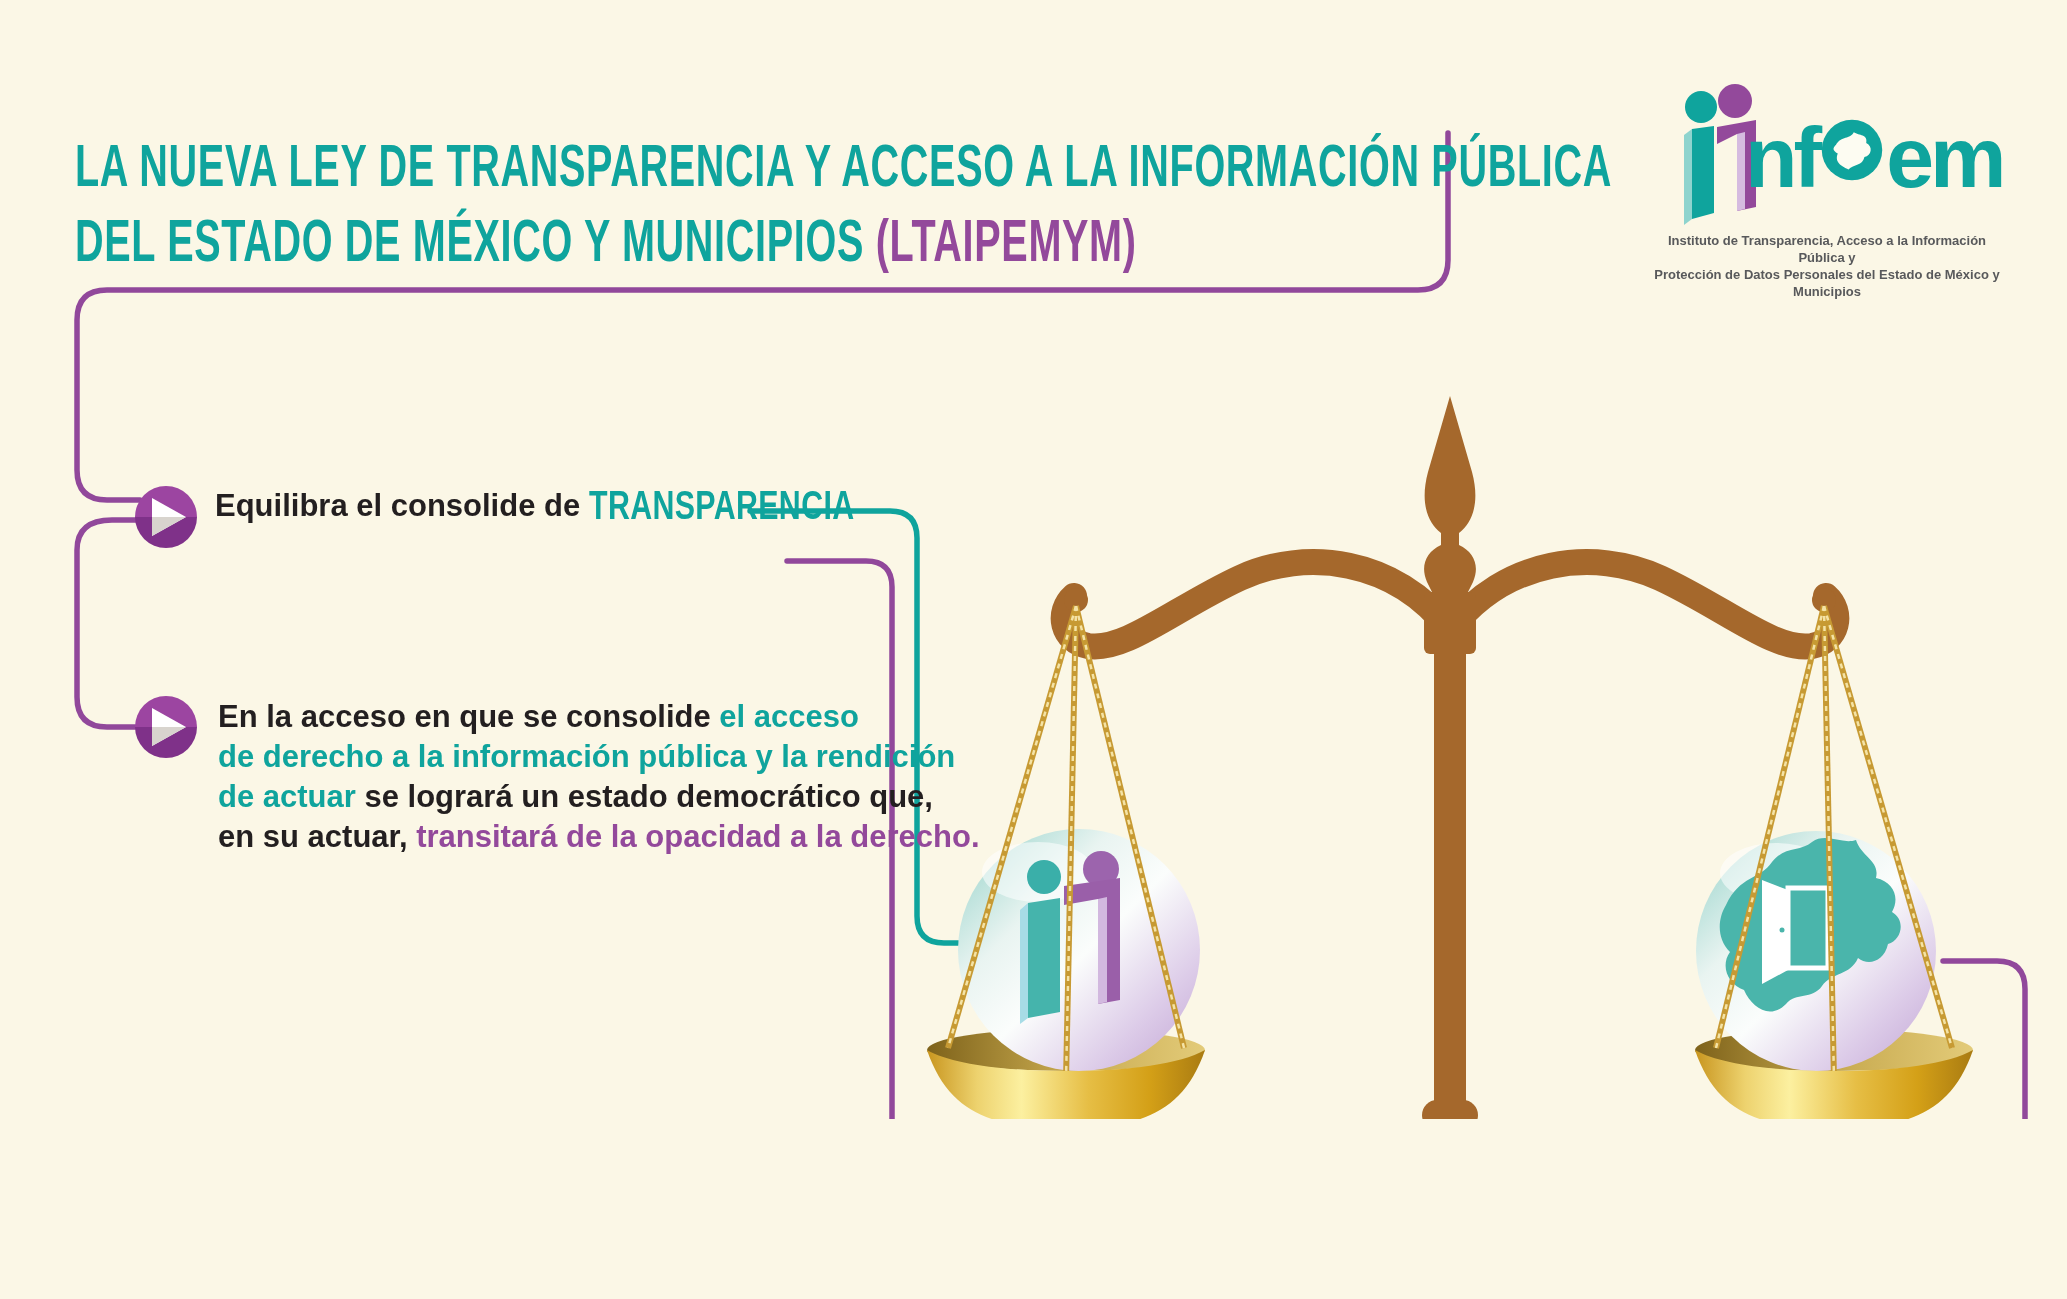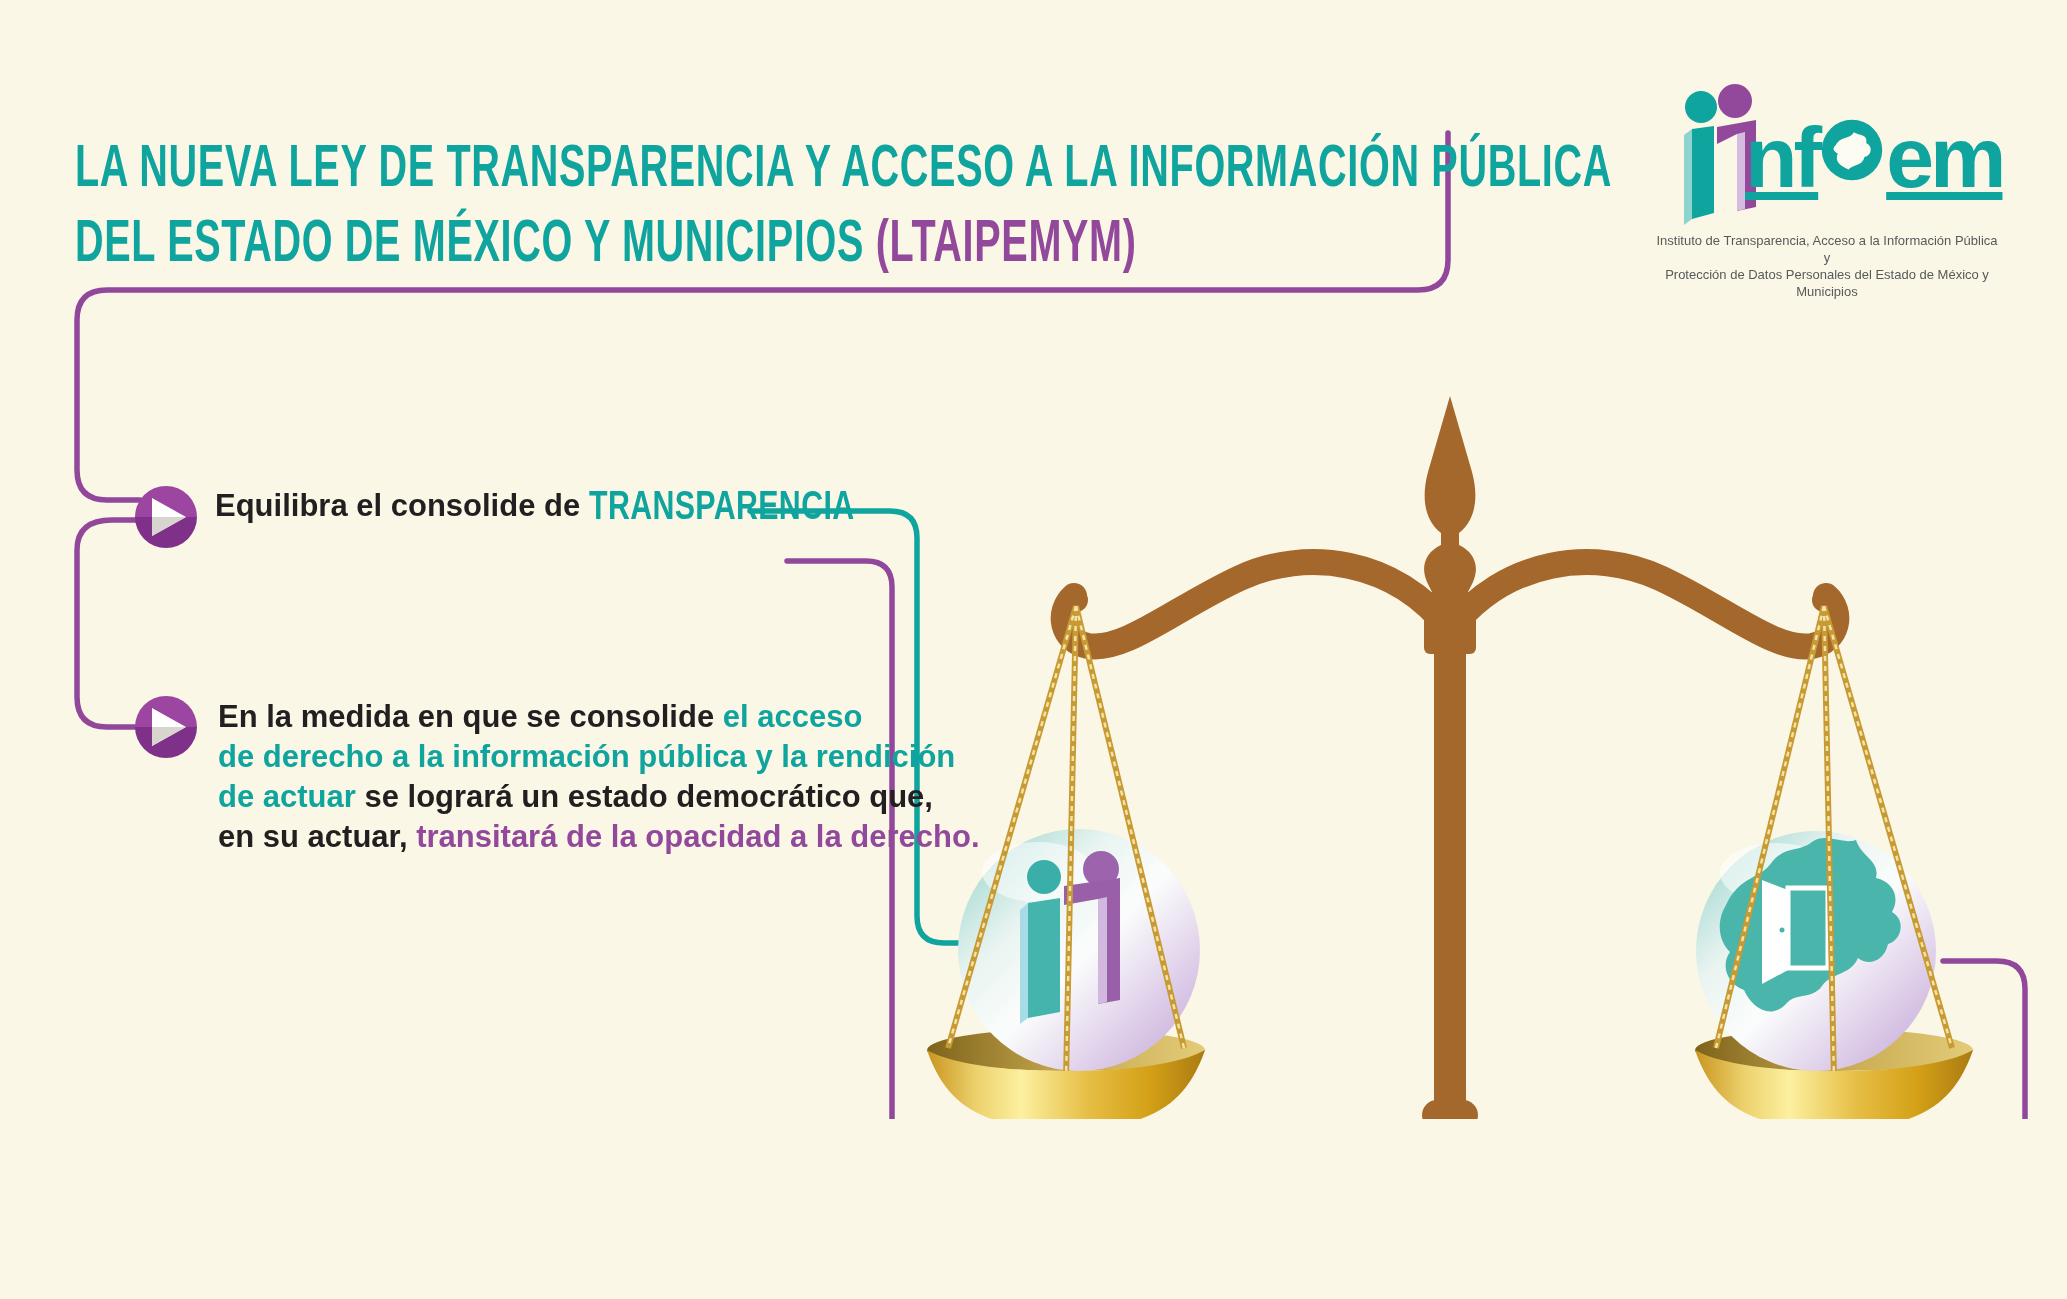--- a/index.html
+++ b/index.html
@@ -19,24 +19,24 @@
   .bullet-text{font-weight:bold;color:#231F20;}
   #b1{left:215px;top:482px;font-size:31px;line-height:47px;}
   #b2{left:218px;top:697px;font-size:31px;line-height:40px;}
   .hl{display:inline-block;transform:scaleX(0.74);transform-origin:left bottom;
       font-size:41px;line-height:31px;vertical-align:-3px;letter-spacing:0.5px;font-weight:bold;}
   .teal-t{color:#0FA49D;}
   .purple-t{color:#93499B;}
 
   
   #logo-brand{left:1745px;top:118px;display:flex;align-items:flex-end;color:#0FA49D;
-              font-weight:bold;font-size:86px;letter-spacing:-4px;line-height:0.82;text-decoration:underline;}
+              font-weight:bold;font-size:86px;letter-spacing:-4px;line-height:0.82;}
   #logo-brand .brand-o{width:64px;height:64px;margin:0 2px 11px 2px;}
   #logo-tagline{left:1652px;top:232px;width:350px;text-align:center;font-size:13px;
-                font-weight:normal;color:#58595B;line-height:17px;}
+                font-weight:bold;color:#58595B;line-height:17px;}
 </style>
 </head>
 <body>
 
 <div class="canvas">
 
   <svg class="layer" width="2067" height="1299" viewBox="0 0 2067 1299">
     <defs>
       <linearGradient id="orbGrad" x1="0" y1="0" x2="1" y2="1">
         <stop offset="0" stop-color="#8FD0C7"></stop>
@@ -191,19 +191,19 @@
   <div class="txt" id="logo-tagline">
     <div>Instituto de Transparencia, Acceso a la Información Pública y</div>
     <div>Protección de Datos Personales del Estado de México y Municipios</div>
   </div>
 
   <div class="txt bullet-text" id="b1">
     <div><span>Equilibra el consolide de </span><span class="hl teal-t">TRANSPARENCIA</span></div>
   </div>
 
   <div class="txt bullet-text" id="b2">
-    <div><span>En la medida en que se consolide </span><span class="teal-t">el acceso</span></div>
+    <div><span>En la acceso en que se consolide </span><span class="teal-t">el acceso</span></div>
     <div><span class="teal-t">de derecho a la información pública y la rendición</span></div>
     <div><span class="teal-t">de actuar</span><span> se logrará un estado democrático que,</span></div>
     <div><span>en su actuar, </span><span class="purple-t">transitará de la opacidad a la derecho.</span></div>
   </div>
 
 </div>
 
 </body></html>

